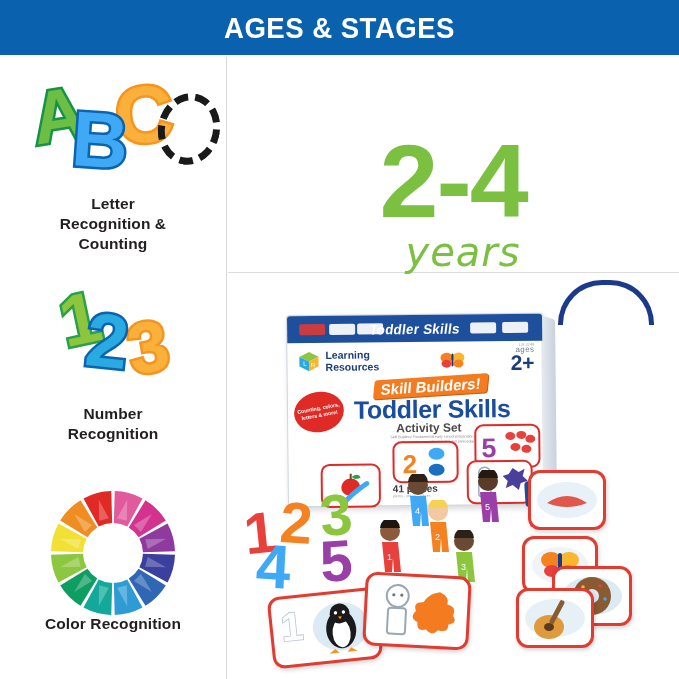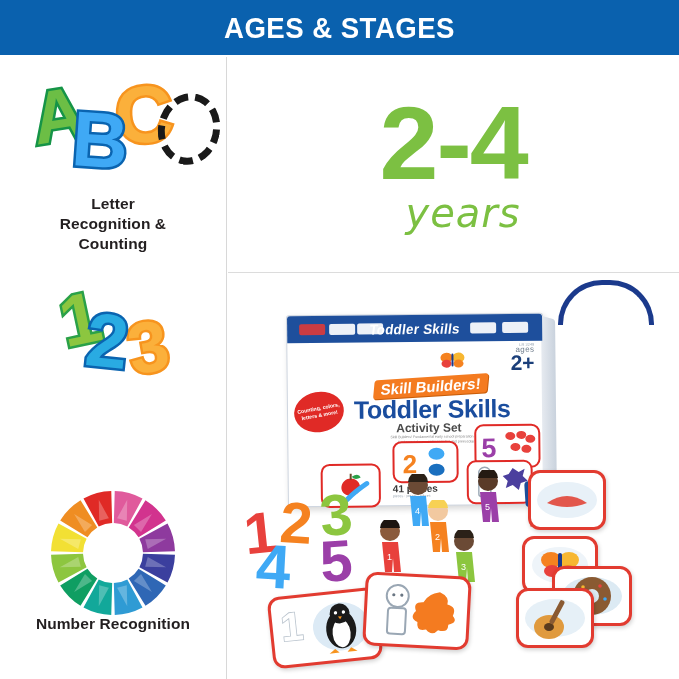--- a/index.html
+++ b/index.html
@@ -51,21 +51,21 @@
   .n2{left:68px;top:30px;font-size:76px;color:#29abe2;
       -webkit-text-stroke:5px #0a64b0;paint-order:stroke fill;transform:rotate(6deg);}
   .n3{left:110px;top:38px;font-size:72px;color:#fbb03b;
       -webkit-text-stroke:5px #f7941e;paint-order:stroke fill;transform:rotate(-10deg);}
 
   
   .wheel{position:absolute;left:27px;top:2px;width:136px;height:136px;}
 
   
   .age-block{position:absolute;left:228px;top:57px;width:451px;height:215px;
-             display:flex;flex-direction:column;align-items:center;justify-content:center;}
+             display:flex;flex-direction:column;align-items:center;justify-content:flex-end;}
   .age-range{color:#7cc042;font-weight:bold;font-size:104px;line-height:.92;
              letter-spacing:-2px;font-family:"Liberation Sans",sans-serif;
              transform:scaleX(1.02);}
   .age-unit{color:#7cc042;font-size:40px;line-height:1;margin-top:2px;
             font-family:"DejaVu Sans",sans-serif;font-style:italic;font-weight:normal;
             letter-spacing:1px;margin-left:19px;}
 
   
   .product{position:absolute;left:228px;top:274px;width:451px;height:405px;
            background:#ffffff;overflow:hidden;}
@@ -198,20 +198,24 @@
       </div>
     </div>
 
     <div class="feature" id="feature-numbers">
       <div class="feature-art">
         <div class="num123">
           <div class="n-glyph n1">1</div>
           <div class="n-glyph n3">3</div>
           <div class="n-glyph n2">2</div>
         </div>
+      </div>
+      <div class="feature-label">
+        <div>Number</div>
+        <div>Recognition</div>
       </div>
     </div>
 
     <div class="feature" id="feature-colors">
       <div class="feature-art">
         <svg class="wheel" id="wheel-svg" viewBox="0 0 136 136">
             <path d="M69.73114160086126 6.024172867498031 A62 62 0 0 1 97.48870096235706 13.461788482269775 L82.26872627210825 41.610542814001505 A30 30 0 0 0 68.83764916170706 38.011696548789374 Z" fill="#e05a9c"></path>
             <path d="M82.23504748063863 14.874079554101243 L72.11782487551386 33.24307956255907 L81.81231926818997 35.840711506104675 Z" fill="#ffffff" opacity="0.26"></path>
             <path d="M100.48712617014492 15.192930083131053 A62 62 0 0 1 120.80706991686895 35.512873829855096 L93.55180802429143 52.28042282089763 A30 30 0 0 0 83.71957717910237 42.448191975708575 Z" fill="#d2338e"></path>
             <path d="M106.89087296526012 29.109127034739892 L88.94460116925096 39.958536381618536 L96.04146361838147 47.05539883074904 Z" fill="#ffffff" opacity="0.26"></path>
@@ -231,21 +235,21 @@
             <path d="M14.87407955410125 82.23504748063866 L35.84071150610468 81.81231926819 L33.24307956255907 72.11782487551386 Z" fill="#ffffff" opacity="0.26"></path>
             <path d="M6.024172867498031 66.26885839913876 A62 62 0 0 1 13.461788482269782 38.51129903764293 L41.610542814001505 53.73127372789174 A30 30 0 0 0 38.011696548789374 67.16235083829295 Z" fill="#f2e034"></path>
             <path d="M14.874079554101236 53.76495251936138 L33.24307956255906 63.88217512448617 L35.84071150610468 54.18768073181002 Z" fill="#ffffff" opacity="0.26"></path>
             <path d="M15.192930083131039 35.51287382985511 A62 62 0 0 1 35.51287382985512 15.192930083131039 L52.28042282089764 42.44819197570857 A30 30 0 0 0 42.44819197570857 52.280422820897634 Z" fill="#ef8d22"></path>
             <path d="M29.109127034739878 29.109127034739892 L39.95853638161853 47.05539883074905 L47.055398830749056 39.95853638161853 Z" fill="#ffffff" opacity="0.26"></path>
             <path d="M38.511299037642914 13.461788482269789 A62 62 0 0 1 66.26885839913872 6.024172867498031 L67.16235083829292 38.011696548789374 A30 30 0 0 0 53.73127372789173 41.610542814001505 Z" fill="#e02a26"></path>
             <path d="M53.764952519361366 14.874079554101243 L54.187680731810005 35.84071150610468 L63.88217512448614 33.24307956255907 Z" fill="#ffffff" opacity="0.26"></path>
           </svg>
       </div>
       <div class="feature-label">
-        <div>Number Recognition</div>
+        <div>Color Recognition</div>
       </div>
     </div>
   </div>
 
   <div class="age-block">
     <div class="age-range">2-4</div>
     <div class="age-unit">years</div>
   </div>
 
   <div class="product">
@@ -257,20 +261,33 @@
 
       <div class="box-top">
         <div class="box-top-chip chip-a"></div>
         <div class="box-top-chip chip-b"></div>
         <div class="box-top-chip chip-c"></div>
         <div class="box-top-chip chip-d"></div>
         <div class="box-top-chip chip-e"></div>
         <div class="box-top-title">Toddler Skills</div>
       </div>
 
+      <div class="lr-logo">
+        <svg class="lr-cube" viewBox="0 0 24 24">
+          <polygon points="12,2 22,7 12,12 2,7" fill="#8cc63f"></polygon>
+          <polygon points="2,7 12,12 12,22 2,17" fill="#29abe2"></polygon>
+          <polygon points="12,12 22,7 22,17 12,22" fill="#f7b731"></polygon>
+          <text x="6" y="16" font-size="6" fill="#ffffff" font-family="Liberation Sans">L</text>
+          <text x="14" y="18" font-size="6" fill="#ffffff" font-family="Liberation Sans">R</text>
+        </svg>
+        <div class="lr-text">
+          <div>Learning</div>
+          <div>Resources</div>
+        </div>
+      </div>
 
       <svg class="butterfly-mark" viewBox="0 0 26 18">
         <ellipse cx="7" cy="7" rx="6" ry="5" fill="#f58220"></ellipse>
         <ellipse cx="19" cy="7" rx="6" ry="5" fill="#f7b731"></ellipse>
         <ellipse cx="7" cy="13" rx="5" ry="4" fill="#e8413c"></ellipse>
         <ellipse cx="19" cy="13" rx="5" ry="4" fill="#f58220"></ellipse>
         <rect x="12" y="3" width="2" height="13" rx="1" fill="#1b3a8c"></rect>
       </svg>
 
       <div class="sku">LR 3249</div>

